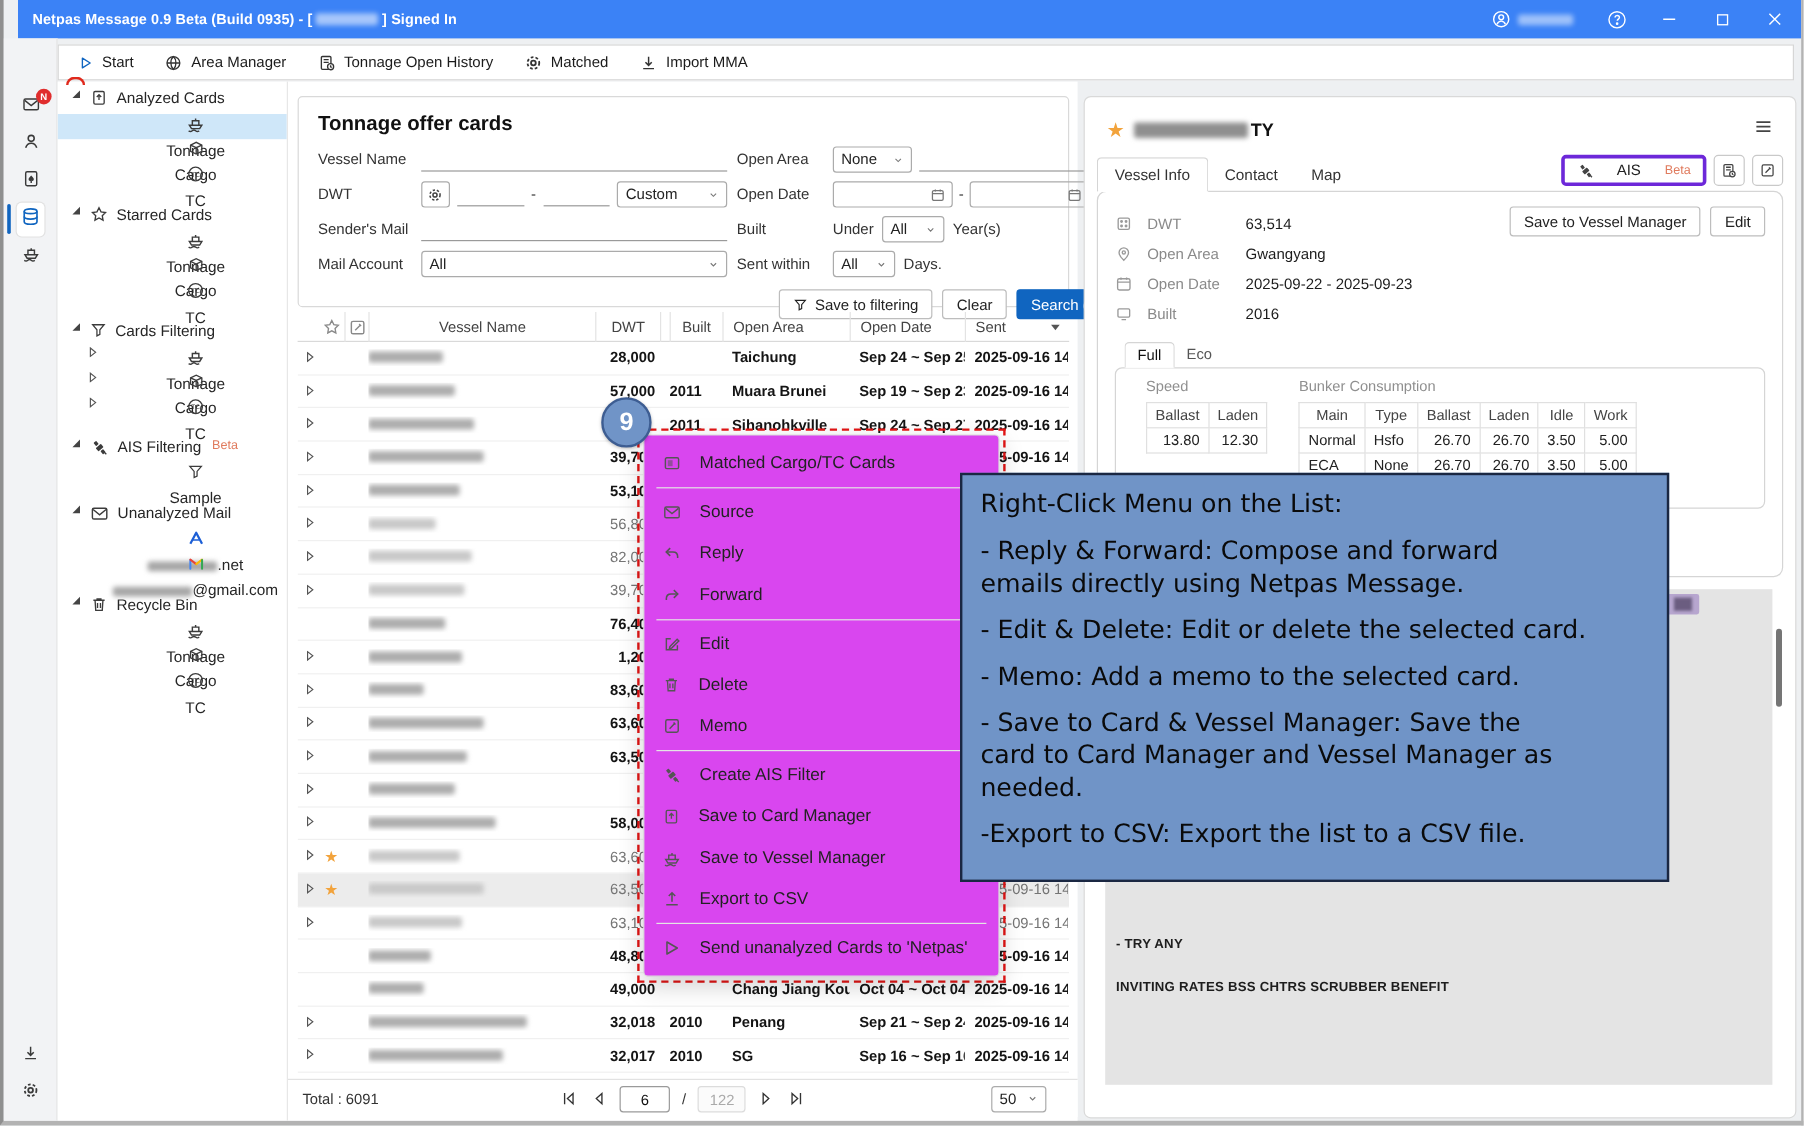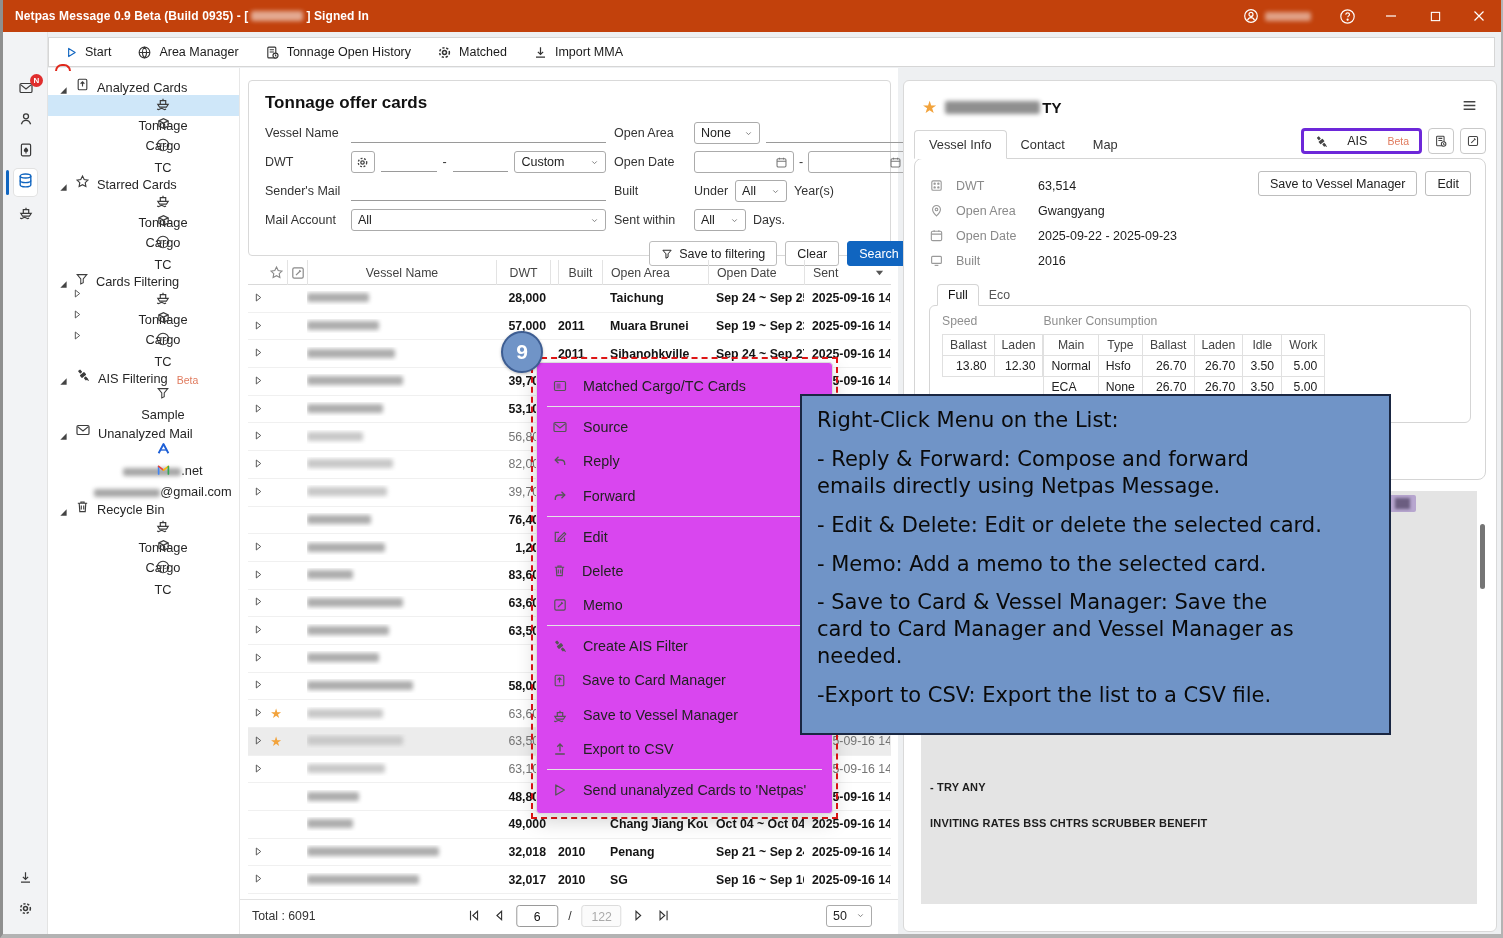--- a/index.html
+++ b/index.html
@@ -4,21 +4,21 @@
 <style>
   * { margin:0; padding:0; box-sizing:border-box; }
   html,body { background:#d6d6d6; font-family:"Liberation Sans",sans-serif; }
   .window { position:relative; width:1503px; height:938px; background:#eef0f2; overflow:hidden;
             border-left:3px solid #8f8f8f; border-right:2px solid #b3b3b3; border-bottom:4px solid #b3b3b3; }
   .ic { display:inline-flex; align-items:center; justify-content:center; line-height:0; }
   .ic svg { display:block; }
   .blur { display:inline-block; background:#a6a6a6; filter:blur(2px); border-radius:2px; vertical-align:middle; }
 
   
-  .titlebar { position:absolute; left:0; top:0; right:0; height:32px; background:#c2410c; color:#fff;
+  .titlebar { position:absolute; left:12px; top:0; right:0; height:32px; background:#3b82f6; color:#fff;
               display:flex; align-items:center; font-size:12px; }
   .tb-title { margin-left:12px; font-weight:700; letter-spacing:.1px; display:flex; align-items:center; gap:3px; }
   .tb-right { margin-left:auto; display:flex; align-items:center; gap:0; height:100%; }
   .tb-acct { display:flex; align-items:center; gap:6px; padding:0 14px; height:100%; }
   .tb-btn { width:44px; height:100%; display:flex; align-items:center; justify-content:center; cursor:default; }
 
   
   .rail { position:absolute; left:0; top:32px; bottom:0; width:45px; background:#f2f3f5; border-right:1px solid #e3e3e3; }
   .rail-item { position:relative; width:45px; height:31px; display:flex; align-items:center; justify-content:center; color:#3a3a3a; }
   .rail-top { position:absolute; top:42px; left:0; }
@@ -32,21 +32,21 @@
   
   .toolbar { position:absolute; left:45px; top:37px; width:1447px; height:30px; background:#fff; border:1px solid #d6d6d6;
              display:flex; align-items:center; gap:26px; padding:0 16px; }
   .tb-item { display:flex; align-items:center; gap:7px; font-size:12.5px; color:#1b1b1b; cursor:default; }
   .tb-item .ic { color:#333; }
 
   
   .sidebar { position:absolute; left:45px; top:68px; width:192px; bottom:0; background:#fff; border-right:1px solid #e7e7e7;
              padding-top:6px; font-size:12.8px; color:#262626; overflow:hidden; }
   .tg { margin-bottom:13px; }
-  .tg-head { display:flex; align-items:flex-end; gap:7px; height:21px; padding-left:10px; }
+  .tg-head { display:flex; align-items:flex-start; gap:7px; height:21px; padding-left:10px; }
   .tg-head .twisty { width:10px; color:#444; }
   .t-item { display:flex; align-items:center; gap:7px; height:21px; padding-left:39px; position:relative;flex-direction:column; }
   .t-item.sel { background:#cfe7f9; }
   .t-item .exp { position:absolute; left:26px; color:#555; font-size:8px; }
   .t-item .ic, .tg-head .g-ic { color:#3c3c3c; }
   .beta { color:#e07b5e; font-size:10.5px; margin-left:2px; }
   .mail-dot { width:7px; height:7px; border-radius:50%; background:#1065c0; margin-left:4px; }
 
   
   .middle { position:absolute; left:237px; top:68px; width:658px; bottom:0; background:#fff; }
@@ -116,25 +116,25 @@
   .ais-btn { display:inline-flex; align-items:center; gap:18px; border:3px solid #6d28d9; border-radius:4px; height:26px;
              padding:0 10px; font-size:12.5px; color:#222;justify-content:space-between; }
   .mini-btn { width:26px; height:26px; border:1px solid #c9c9c9; border-radius:4px; display:inline-flex; align-items:center;
               justify-content:center; color:#444; }
   .v-panel { margin:0 10px; border:1px solid #d5d5d5; border-radius:8px; height:322px; position:relative; padding:14px 14px; }
   .v-field { display:flex; align-items:center; gap:12px; height:25px; font-size:12.5px; }
   .v-field .ic { color:#9a9a9a; }
   .v-label { width:70px; color:#8a8a8a; }
   .v-value { color:#1c1c1c; }
   .v-actions { position:absolute; right:14px; top:12px; display:flex; gap:8px; }
-  .sub-tabs { display:flex; margin-top:11px; padding-left:8px;align-items:flex-end; }
+  .sub-tabs { display:flex; margin-top:11px; padding-left:8px; }
   .s-tab { font-size:12.3px; color:#555; padding:3px 10px; }
   .s-tab.active { border:1px solid #d5d5d5; border-bottom:1px solid #fff; border-radius:4px 4px 0 0; color:#111;
                   margin-bottom:-1px; position:relative; z-index:2; background:#fff; }
-  .tables-card { border:1px solid #d5d5d5; border-radius:6px; padding:8px 12px; height:118px; overflow:hidden; display:flex; }
+  .tables-card { border:1px solid #d5d5d5; border-radius:6px; padding:8px 25px; height:118px; overflow:hidden; display:flex; gap:26px; }
   .tc-label { color:#8f8f8f; font-size:12.2px; margin-bottom:6px; }
   table.mini { border-collapse:collapse; font-size:12.2px; color:#222; }
   table.mini th { font-weight:400; color:#444; }
   table.mini th, table.mini td { border:1px solid #e0e0e0; height:21px; padding:0 7px; text-align:right; white-space:nowrap; }
   table.mini td.l, table.mini th { text-align:center; }
   table.mini td.l { text-align:left; }
 
   .preview { position:absolute; left:17px; top:410px; width:556px; height:413px; background:#e4e4e4; }
   .pv-line { position:absolute; left:9px; font-size:11px; font-weight:600; color:#1d1d1d; letter-spacing:.2px; }
   .pv-chip { position:absolute; left:468px; top:4px; width:27px; height:17px; background:#b7a6cf; border-radius:2px; overflow:hidden; }

